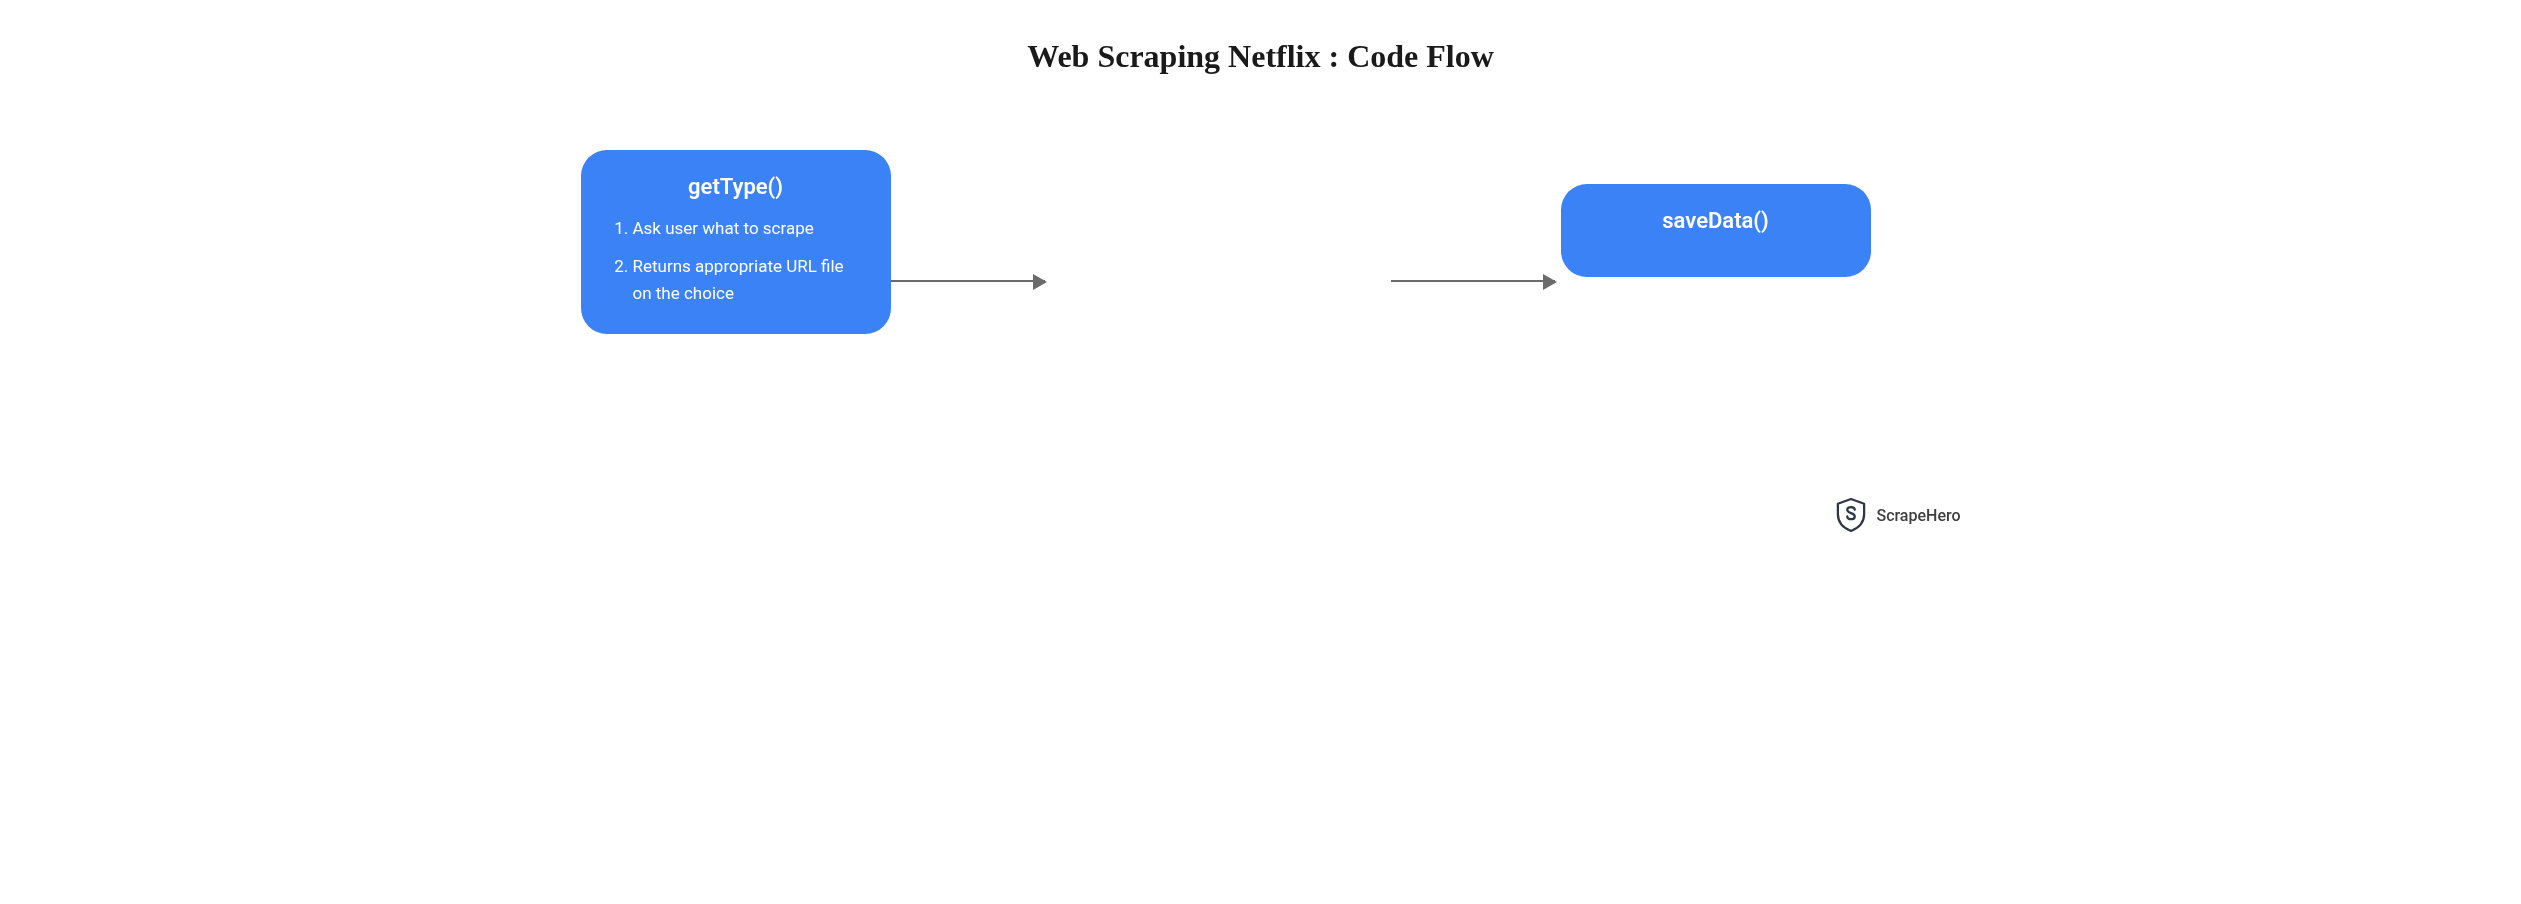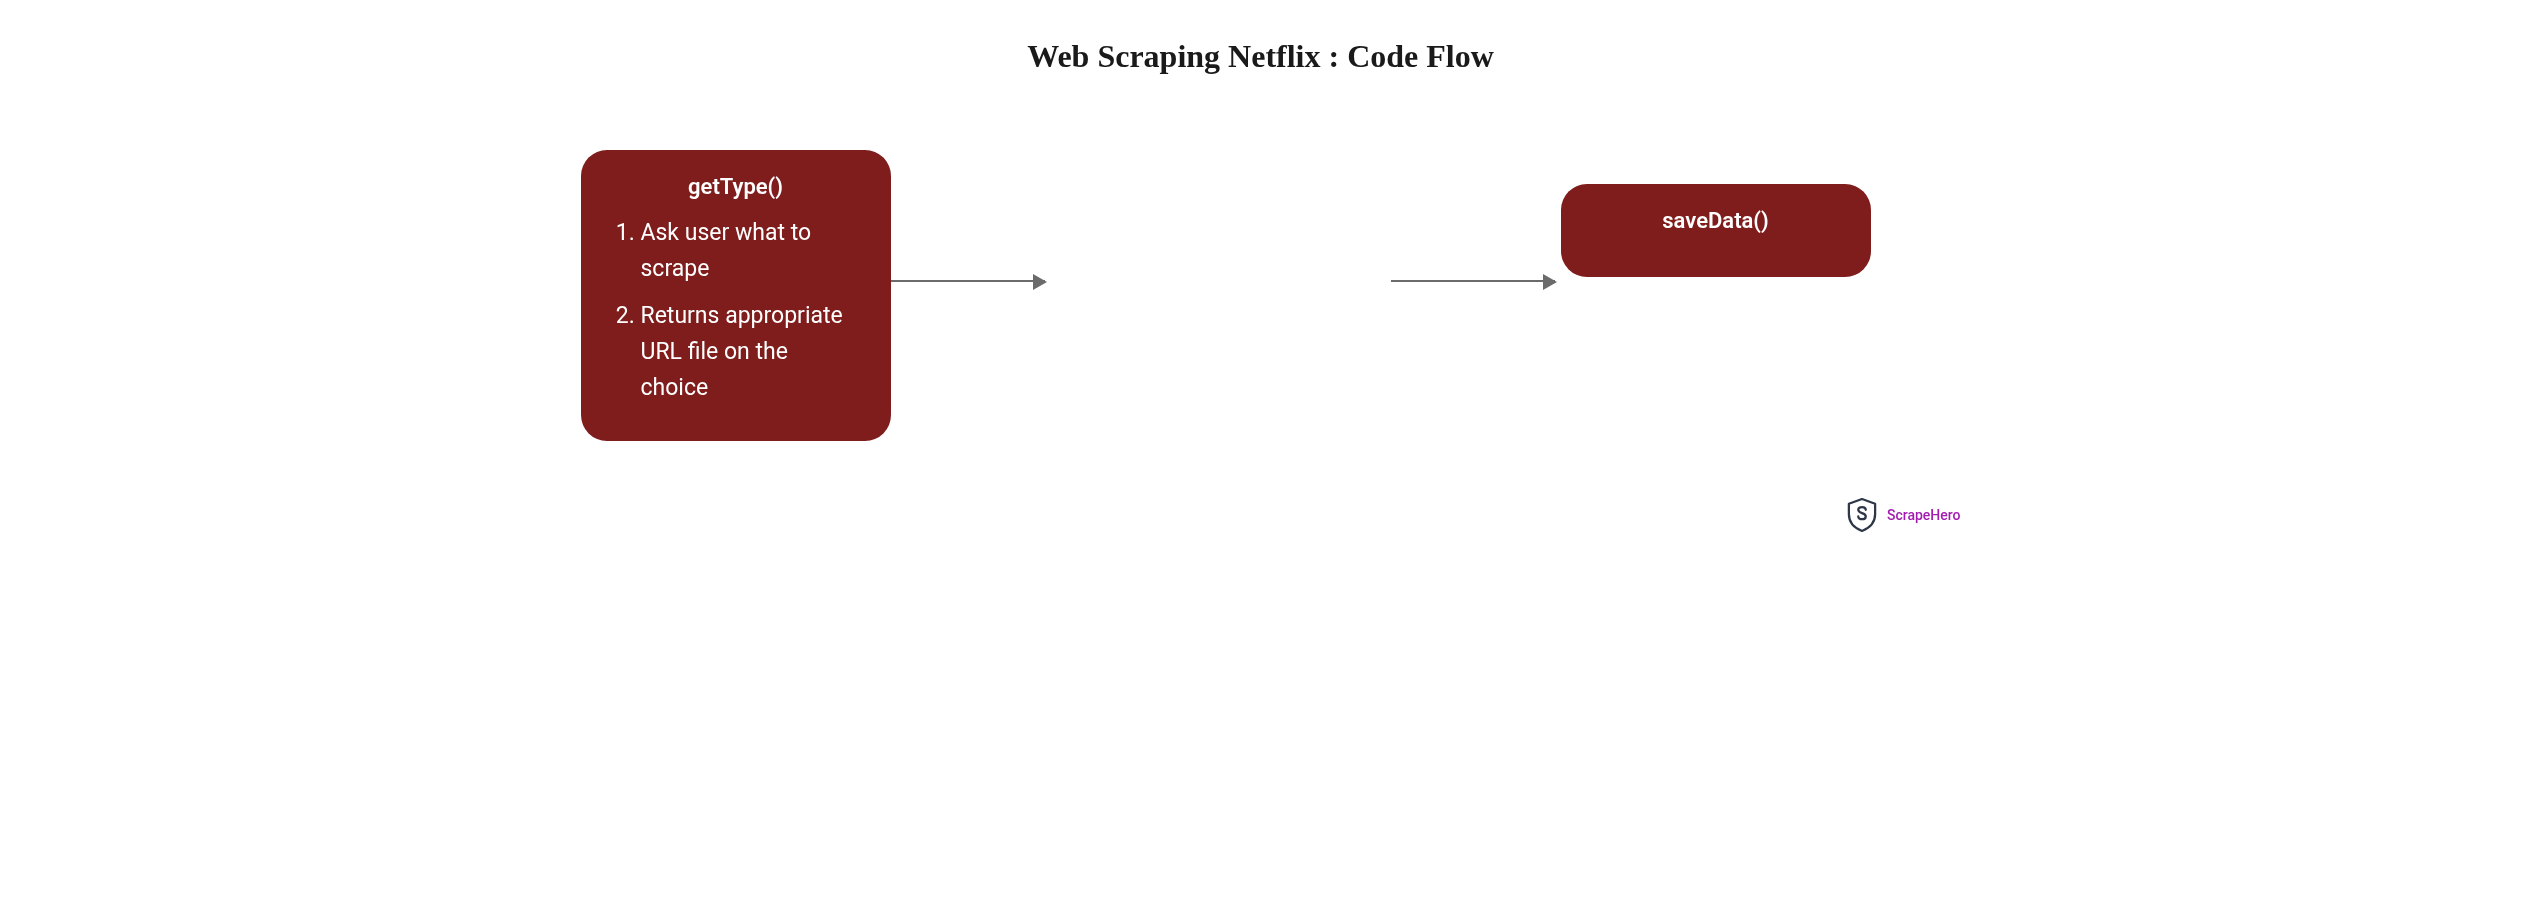--- a/index.html
+++ b/index.html
@@ -23,37 +23,37 @@
     right: 0;
     top: 38px;
     text-align: center;
     font-size: 32px;
     font-weight: 700;
     color: #1a1a1a;
     font-family: Liberation Serif, serif;
   }
   .box {
     position: absolute;
-    background: #7f1d1d;
+    background: #3b82f6;
     color: #ffffff;
     border-radius: 26px;
     padding: 24px 28px 28px 28px;
     box-sizing: border-box;
   }
   .box-title {
     text-align: center;
     font-weight: 600;
     font-size: 22px;
     margin-bottom: 16px;
   }
   .box-list {
     list-style: decimal;
-    margin: 8px;
+    margin: 0;
     padding-left: 24px;
-    font-size: 23px;
+    font-size: 17px;
     font-weight: 400;
     line-height: 1.55;
   }
   .box-list li { margin-bottom: 12px; }
   .box-list li:last-child { margin-bottom: 0; }
 
   
   #box-1 { left: 90px;  top: 150px; width: 310px; }
   #box-2 { left: 560px; top: 150px; width: 340px; }
   #box-3 { left: 1070px; top: 184px; width: 310px; }
@@ -77,23 +77,23 @@
   #arrow-1 { left: 400px; top: 280px; width: 154px; }
   #arrow-2 { left: 900px; top: 280px; width: 164px; }
 
   .brand {
     position: absolute;
     right: 70px;
     bottom: 28px;
     display: flex;
     align-items: center;
     gap: 10px;
-    font-size: 14px;
+    font-size: 16px;
     font-weight: 500;
-    color: #a21caf;
+    color: #404040;
   }
   .brand svg { width: 30px; height: 34px; display: block; }
 </style>
 </head>
 <body>
 
 <div class="canvas">
 
   <div class="title">Web Scraping Netflix : Code Flow</div>
 

